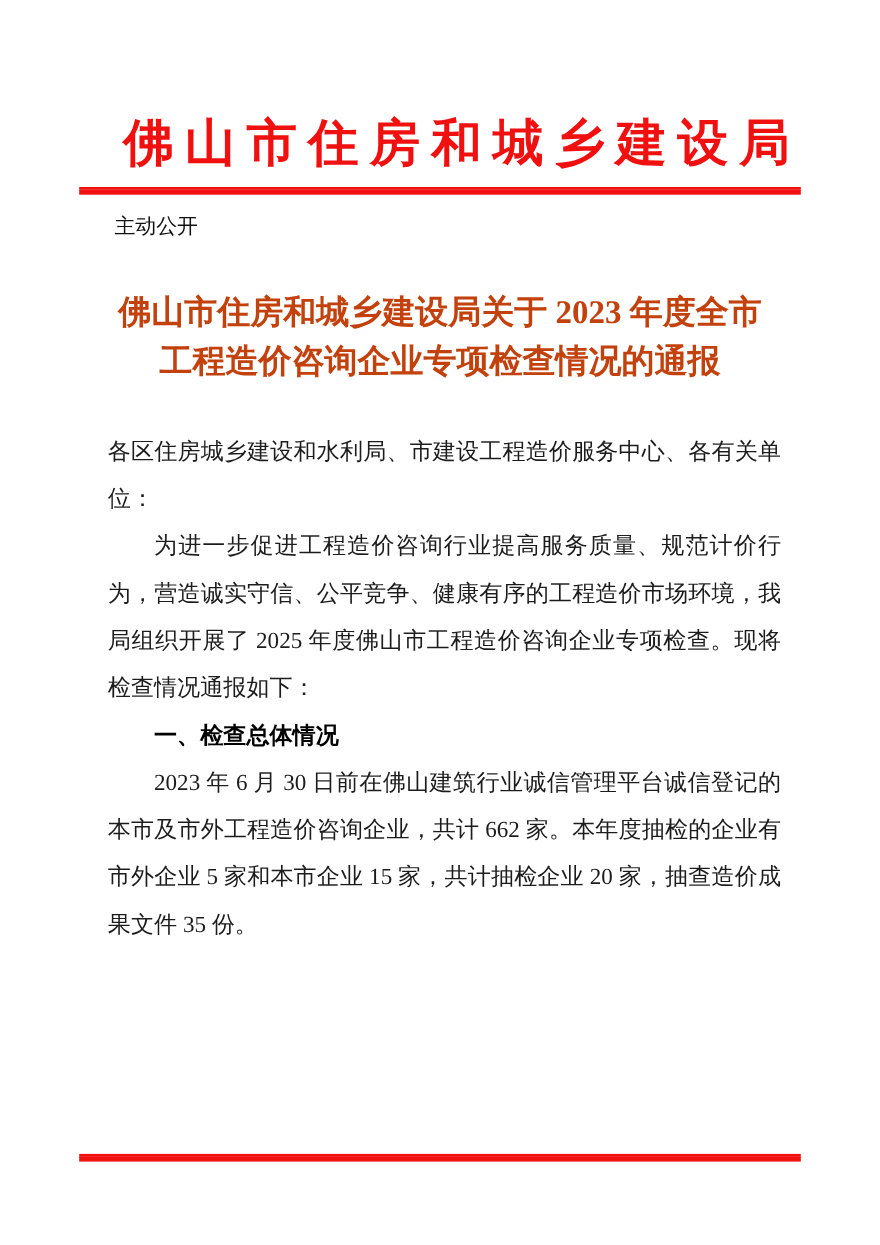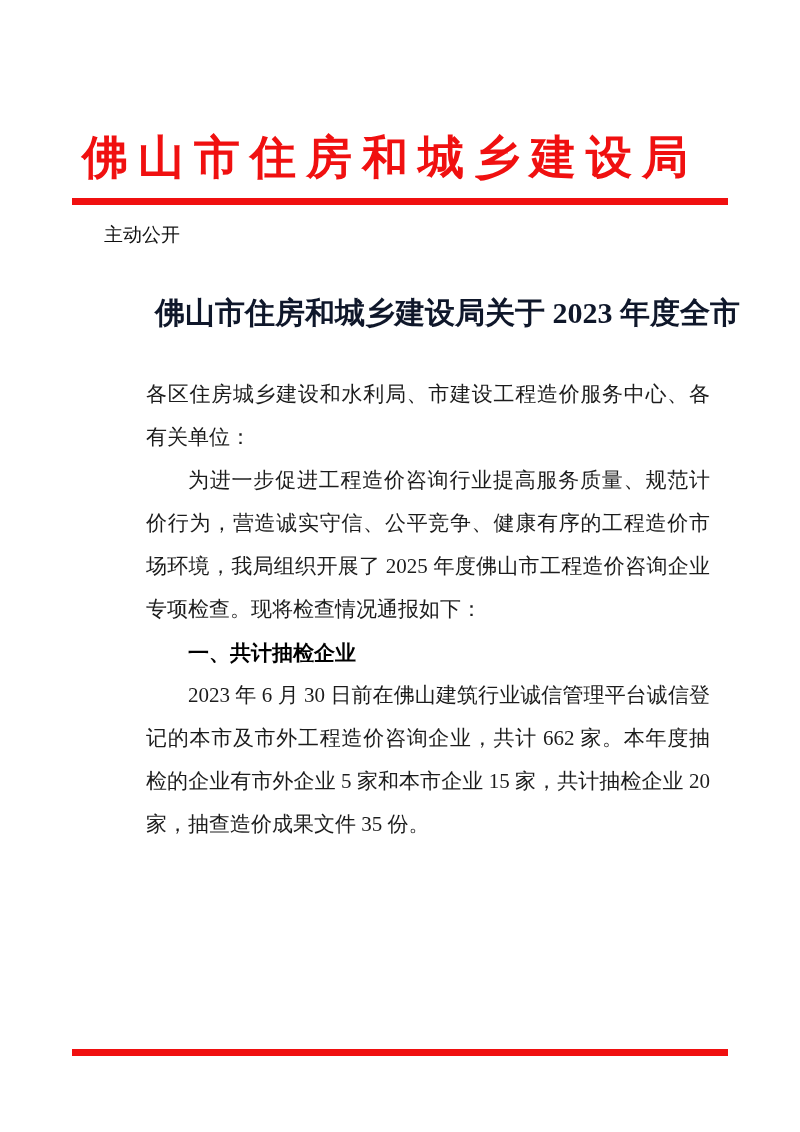--- a/index.html
+++ b/index.html
@@ -13,60 +13,59 @@
     background: #ffffff;
     overflow: hidden;
     font-family: "Liberation Serif", "DejaVu Serif", serif;
     color: var(--ink);
   }
   .letterhead {
     margin: 0 72px;
     padding-top: 100px;
   }
   .agency-name {
-    text-align: left;
+    text-align: right;
     font-size: 46px;
     line-height: 60px;
     font-weight: bold;
     color: var(--accent);
     letter-spacing: 10px;
     text-indent: 10px; 
     white-space: nowrap;
-    margin-top: 28px;
   }
   .rule-double {
     margin-top: 10px;
     height: 3px;
     border-top: 2px solid var(--accent);
     border-bottom: 5px solid var(--accent);
   }
   .publish-label {
     margin: 18px 0 12px 32px;
     font-family: "Liberation Sans", "DejaVu Sans", sans-serif;
     font-size: 19px;
     line-height: 24px;
     font-weight: 500;
     color: #111;
   }
   .doc-title {
     margin: 44px 60px 0 60px;
-    text-align: right;
+    text-align: center;
     font-weight: bold;
     font-size: 30px;
     line-height: 44px;
-    color: #0f172a;
+    color: #c2410c;
   }
   .doc-body {
     margin: 38px 90px 0 98px;
     font-size: 21px;
     line-height: 43px;
     text-align: justify;
     text-justify: inter-ideograph;
   }
-  .doc-body p { text-indent: 2em; margin-left: 48px; }
+  .doc-body p { text-indent: 2em; }
   .doc-body p.salutation { text-indent: 0; }
   .section-heading {
     text-indent: 2em;
     font-family: "Liberation Sans", "DejaVu Sans", sans-serif;
     font-weight: bold;
     color: #000;
   }
   .footer-rule {
     position: absolute;
     left: 72px;
@@ -83,24 +82,25 @@
 <div class="page">
 
   <div class="letterhead">
     <div class="agency-name">佛山市住房和城乡建设局</div>
     <div class="rule-double"></div>
     <div class="publish-label">主动公开</div>
   </div>
 
   <h1 class="doc-title">
     <span>佛山市住房和城乡建设局关于 2023 年度全市</span><br>
+    <span>工程造价咨询企业专项检查情况的通报</span>
   </h1>
 
   <div class="doc-body">
     <p class="salutation">各区住房城乡建设和水利局、市建设工程造价服务中心、各有关单位：</p>
     <p>为进一步促进工程造价咨询行业提高服务质量、规范计价行为，营造诚实守信、公平竞争、健康有序的工程造价市场环境，我局组织开展了 2025 年度佛山市工程造价咨询企业专项检查。现将检查情况通报如下：</p>
-    <p class="section-heading">一、共计抽检企业</p>
+    <p class="section-heading">一、检查总体情况</p>
     <p>2023 年 6 月 30 日前在佛山建筑行业诚信管理平台诚信登记的本市及市外工程造价咨询企业，共计 662 家。本年度抽检的企业有市外企业 5 家和本市企业 15 家，共计抽检企业 20 家，抽查造价成果文件 35 份。</p>
   </div>
 
   <div class="footer-rule"></div>
 
 </div>
 
 </body></html>

